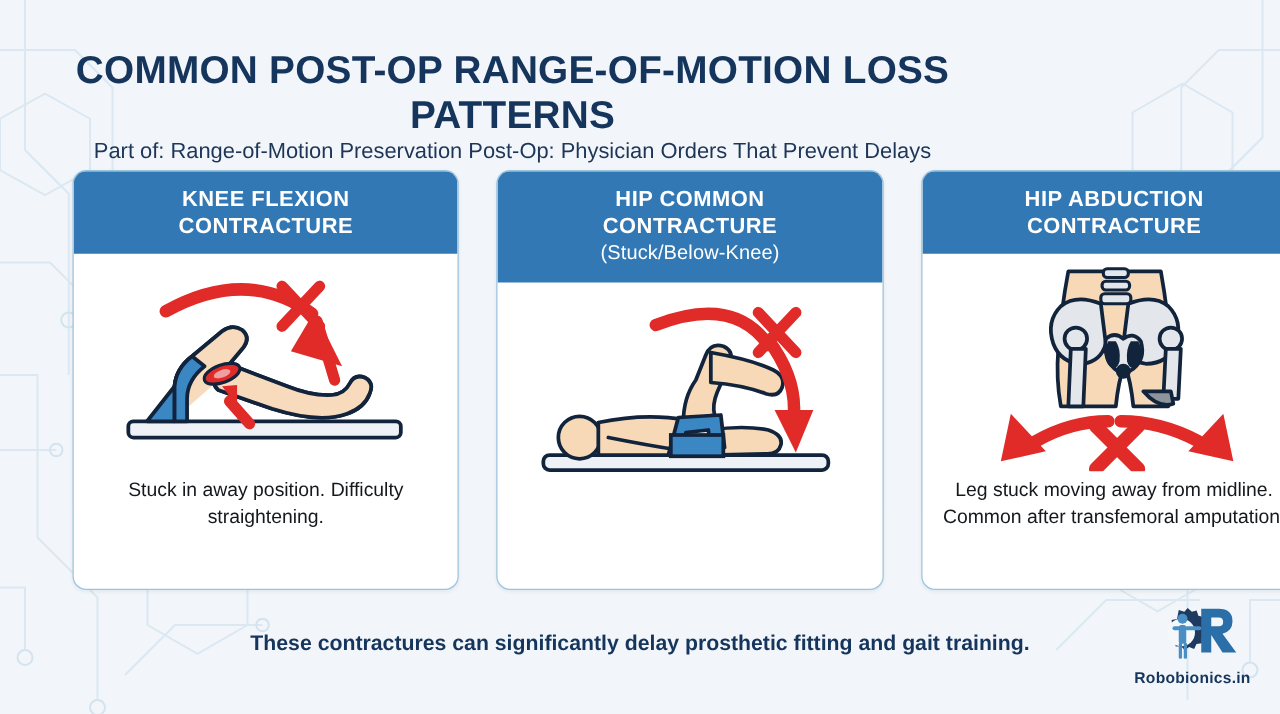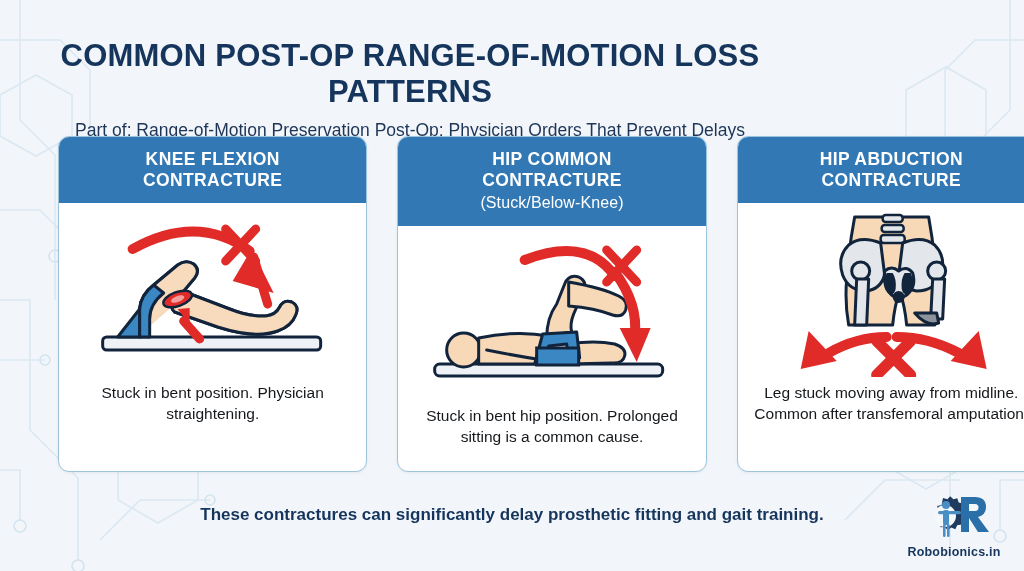--- a/index.html
+++ b/index.html
@@ -20,21 +20,20 @@
   
   .page-header { position:absolute; top:0; left:0; width:820px; text-align:center; }
   .page-title {
     margin-top:38px;
     font-size:31px;
     font-weight:bold;
     letter-spacing:0.2px;
     color:#16355c;
   }
   .page-subtitle {
-    margin-top:10px;
     font-size:17.5px;
     color:#1d3557;
     font-weight:400;
   }
 
   
   .cards-row {
     position:absolute;
     top:136px; left:58px;
     width:988px; height:336px;
@@ -93,21 +92,21 @@
   .footer-note {
     position:absolute;
     top:505px; left:0; width:1024px;
     text-align:center;
     font-size:17px;
     font-weight:bold;
     color:#16355c;
   }
   .brand {
     position:absolute;
-    right:14px; bottom:12px;
+    right:14px; bottom:22px;
     width:112px;
     text-align:center;
   }
   .brand svg { display:block; margin:0 auto; }
   .brand-name {
     font-size:12.5px;
     font-weight:bold;
     color:#16355c;
     margin-top:1px;
     letter-spacing:0.2px;
@@ -197,21 +196,21 @@
         <path d="M176 48 L190 95" fill="none" stroke="#e02b28" stroke-width="9" stroke-linecap="round"></path>
 
         <g stroke="#e02b28" stroke-width="9" stroke-linecap="round">
           <line x1="148" y1="20" x2="178" y2="52"></line>
           <line x1="178" y1="20" x2="148" y2="52"></line>
         </g>
 
         <path d="M118 124 L100 100 L112 99 L112 126 Z" fill="#e02b28"></path>
         <path d="M106 112 L122 130" fill="none" stroke="#e02b28" stroke-width="9" stroke-linecap="round"></path>
       </svg>
-      <div class="card-caption">Stuck in bent position. Physician straightening.</div>
+      <div class="card-caption">Stuck in away position. Difficulty straightening.</div>
     </div>
   </div>
 
   <div class="card">
     <div class="card-header">
       <span class="h-main">HIP COMMON</span>
       <span class="h-main">CONTRACTURE</span>
       <span class="h-sub">(Stuck/Below-Knee)</span>
     </div>
     <div class="card-body">
@@ -237,21 +236,20 @@
 
         <path d="M108 28 Q170 4 198 44" fill="none" stroke="#e02b28" stroke-width="10" stroke-linecap="round"></path>
         <path d="M198 40 Q222 72 218 104" fill="none" stroke="#e02b28" stroke-width="10" stroke-linecap="round"></path>
         <path d="M203 96 L220 130 L234 96 Z" fill="#e02b28"></path>
 
         <g stroke="#e02b28" stroke-width="9" stroke-linecap="round">
           <line x1="190" y1="18" x2="220" y2="50"></line>
           <line x1="220" y1="18" x2="190" y2="50"></line>
         </g>
       </svg>
-      <div class="card-caption">Stuck in bent hip position. Prolonged sitting is a common cause.</div>
     </div>
   </div>
 
   <div class="card">
     <div class="card-header">
       <span class="h-main">HIP ABDUCTION</span>
       <span class="h-main">CONTRACTURE</span>
     </div>
     <div class="card-body">
       <svg class="illus" viewBox="0 0 270 168" xmlns="http://www.w3.org/2000/svg">

